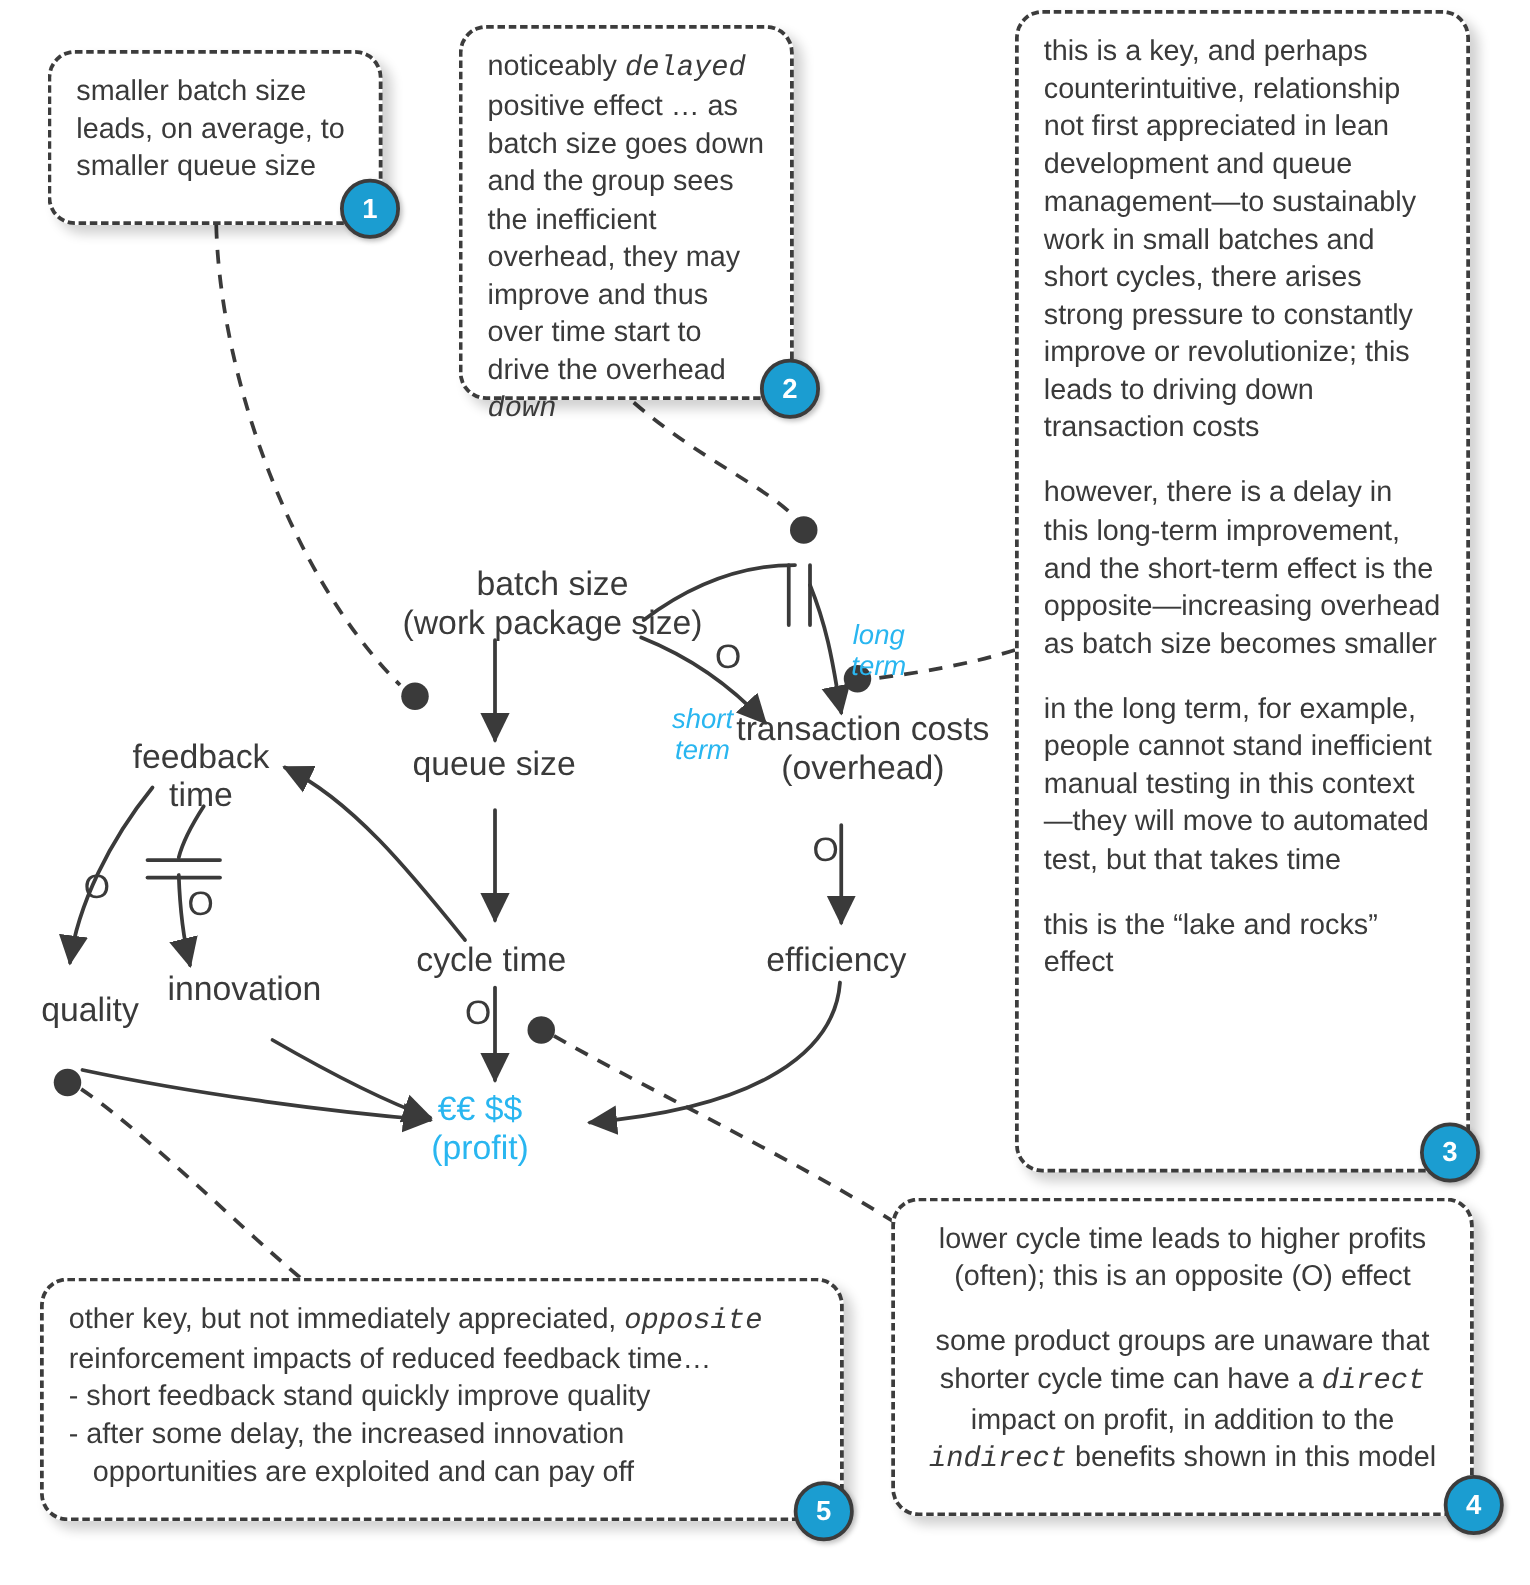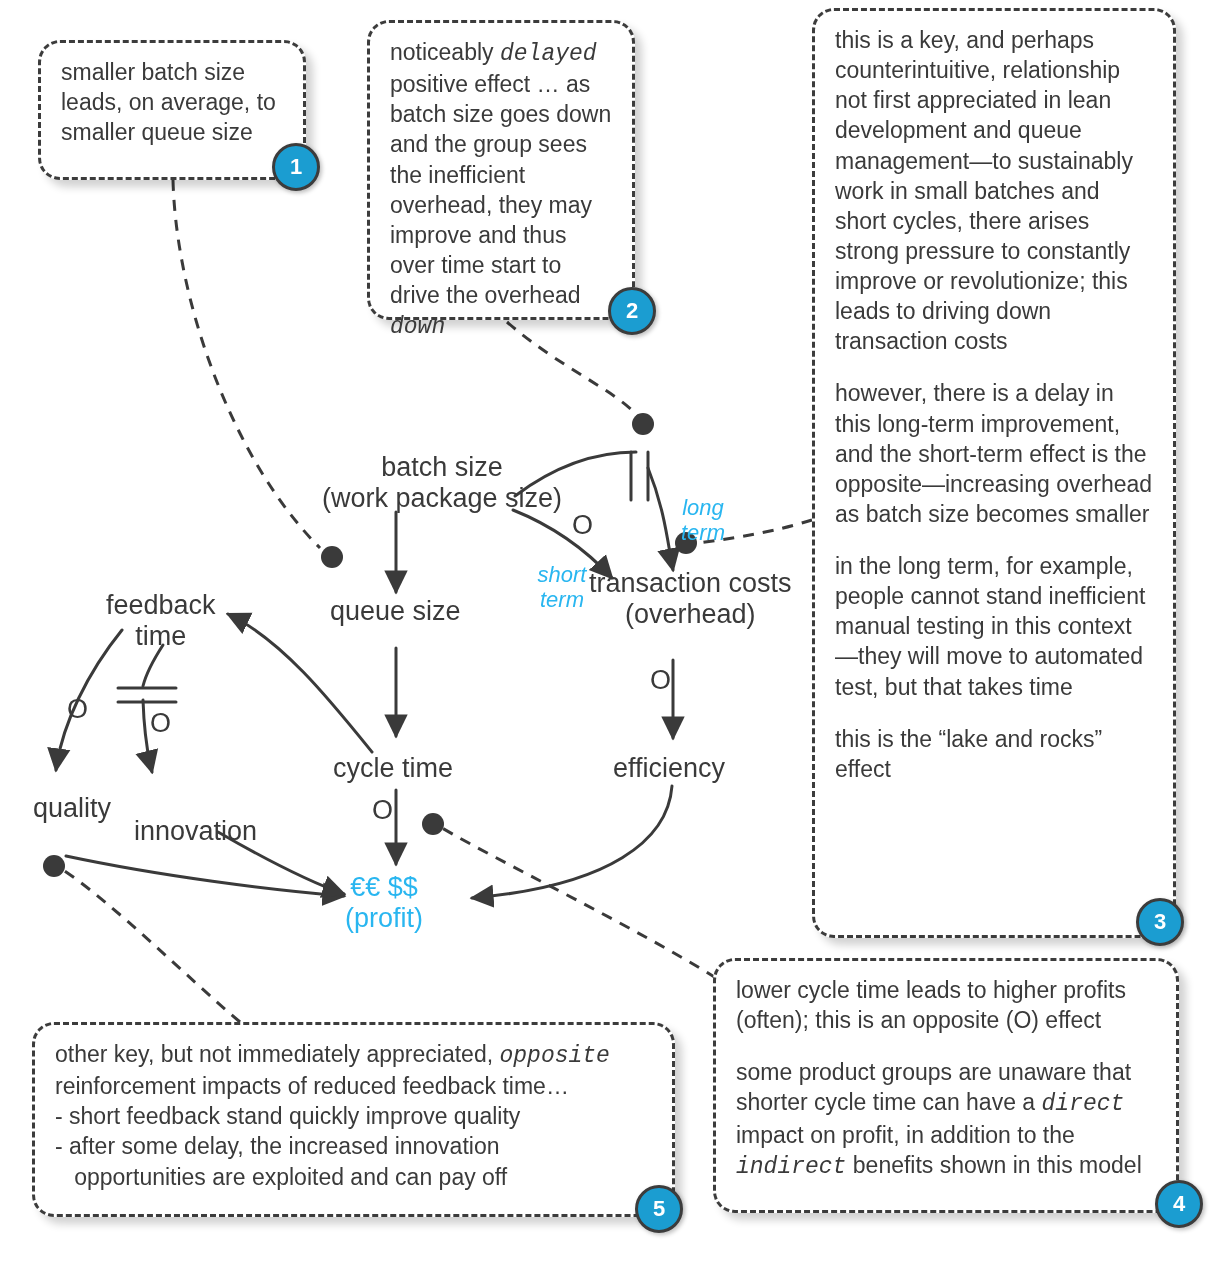--- a/index.html
+++ b/index.html
@@ -61,21 +61,21 @@
   
   #callout-1 { left: 38px;  top: 40px;  width: 268px; height: 140px; }
   #badge-1   { left: 272px; top: 143px; }
 
   #callout-2 { left: 367px; top: 20px;  width: 268px; height: 300px; }
   #badge-2   { left: 608px; top: 287px; }
 
   #callout-3 { left: 812px; top: 8px;   width: 364px; height: 930px; }
   #badge-3   { left: 1136px; top: 898px; }
 
-  #callout-4 { left: 713px; top: 958px; width: 466px; height: 255px; }
+  #callout-4 { left: 713px; top: 958px; width: 466px; height: 255px; text-align: center; }
   #badge-4   { left: 1155px; top: 1180px; }
 
   #callout-5 { left: 32px;  top: 1022px; width: 643px; height: 195px; }
   #badge-5   { left: 635px; top: 1185px; }
 
   
   .node {
     position: absolute;
     font-size: 27px;
     line-height: 1.16;
@@ -100,21 +100,21 @@
     color: #3a3a3a;
     z-index: 12;
   }
 
   #n-batch      { left: 322px; top: 452px; text-align: center; }
   #n-queue      { left: 330px; top: 596px; text-align: right; }
   #n-cycle      { left: 333px; top: 753px; }
   #n-profit     { left: 345px; top: 872px; }
   #n-feedback   { left: 106px; top: 590px; }
   #n-quality    { left: 33px;  top: 793px; }
-  #n-innovation { left: 134px; top: 816px; }
+  #n-innovation { left: 134px; top: 776px; }
   #n-trans      { left: 589px; top: 568px; }
   #n-efficiency { left: 613px; top: 753px; }
 
   #lbl-short { left: 531px; top: 562px; width: 62px; }
   #lbl-long  { left: 672px; top: 480px; width: 62px; margin-top: 15px; }
 
   #o-short { left: 572px; top: 510px; }
   #o-trans { left: 650px; top: 665px; }
   #o-cycle { left: 372px; top: 795px; }
   #o-qual  { left: 67px;  top: 694px; }

